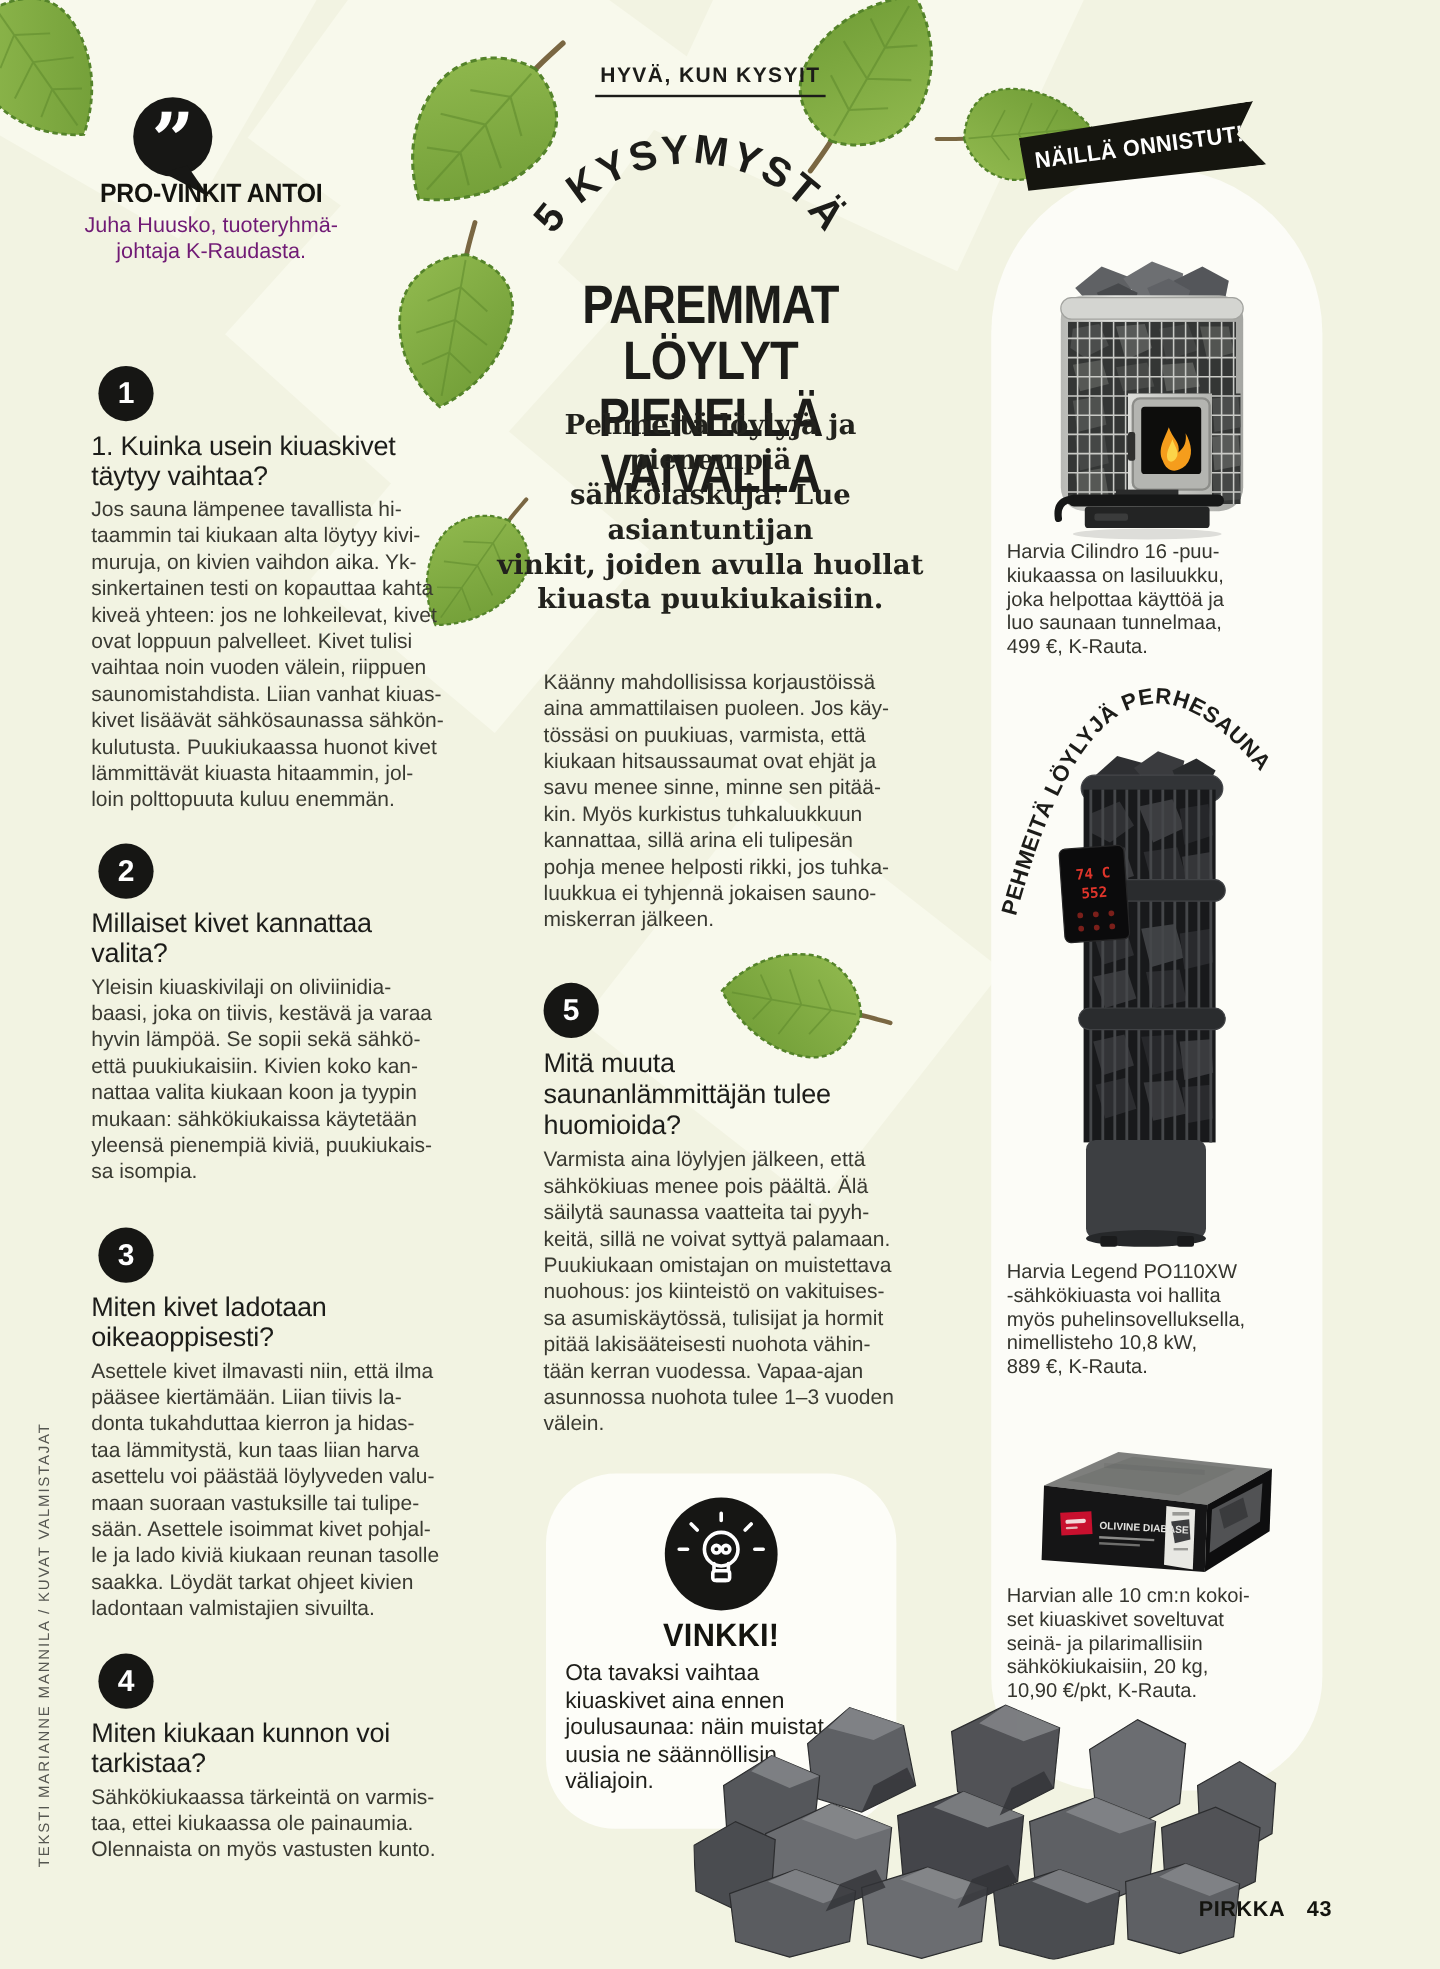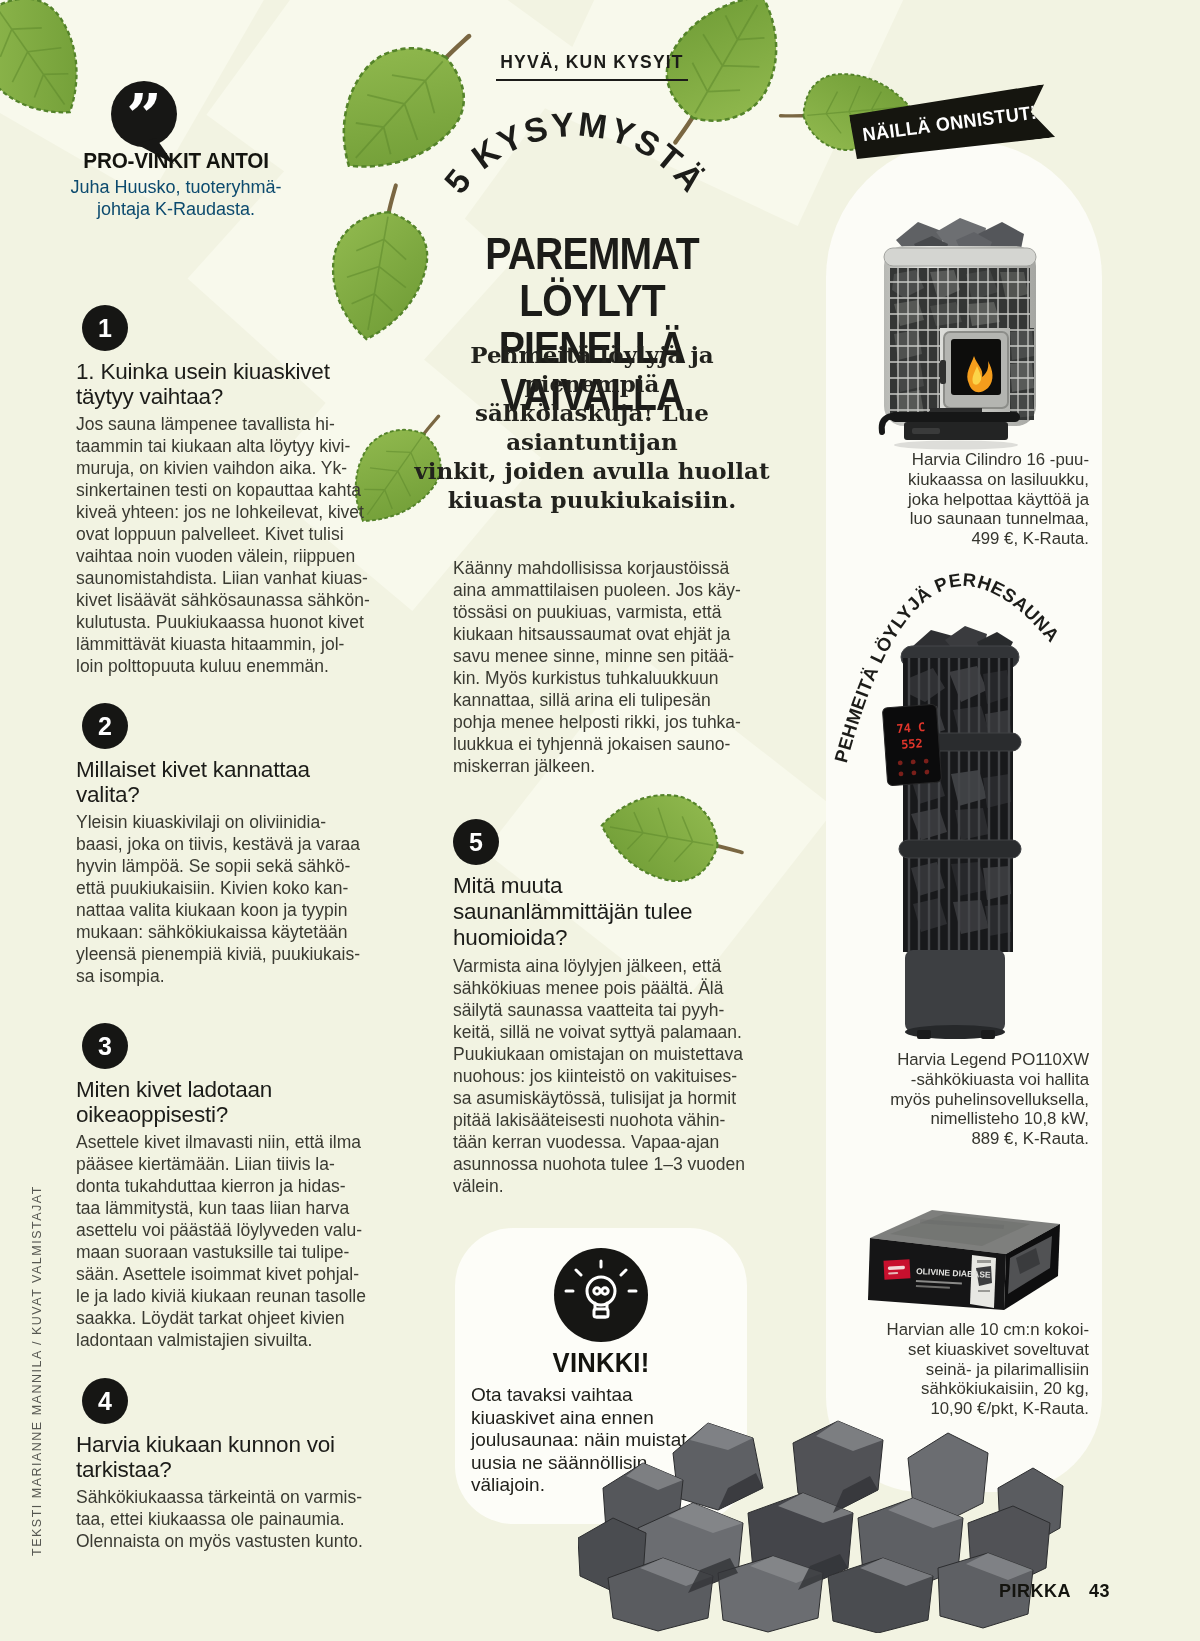--- a/index.html
+++ b/index.html
@@ -17,21 +17,21 @@
   .kicker-top span{display:inline-block;font-weight:bold;font-size:17.5px;letter-spacing:1.2px;
         color:#1c1c19;border-bottom:2.5px solid #1c1c19;padding:0 4px 6px 4px;}
 
   
   .credit{left:30px;top:1556px;transform:rotate(-90deg);transform-origin:0 0;
         white-space:nowrap;font-size:12.5px;letter-spacing:1.5px;color:#565751;z-index:4;}
 
   
   .expert-label{left:66px;top:148px;width:220px;text-align:center;font-weight:bold;
         font-size:22px;color:#14140f;transform:scaleX(.94);transform-origin:50% 0;z-index:4;letter-spacing:-.2px;}
-  .expert-desc{left:56px;top:177px;width:240px;text-align:center;font-size:18px;line-height:21.5px;color:#0c4a6e;z-index:4;}
+  .expert-desc{left:56px;top:177px;width:240px;text-align:center;font-size:18px;line-height:21.5px;color:#701a75;z-index:4;}
 
   
   .badge{width:46px;height:46px;border-radius:50%;background:#161614;color:#fff;
         display:flex;align-items:center;justify-content:center;font-weight:bold;font-size:25px;z-index:4;}
 
   .qhead{font-weight:normal;font-size:22.5px;line-height:25px;color:#1c1c19;letter-spacing:-.2px;margin:0;}
   .qbody{font-size:17.5px;line-height:22px;margin:0;}
 
   .qblock{width:300px;z-index:4;}
   .qblock .badge{margin-bottom:8px;}
@@ -53,21 +53,21 @@
         font-size:19px;line-height:22.5px;color:#1f1f1a;z-index:4;}
 
   
   .showcard{left:826px;top:140px;width:276px;height:1352px;background:#fcfcf7;
         border-radius:138px 138px 95px 95px;z-index:1;}
   .ribbon{left:851px;top:96px;width:210px;height:54px;background:#15150f;z-index:4;
         transform:rotate(-7.5deg);display:flex;align-items:center;justify-content:center;
         clip-path:polygon(0% 10%,94% 0%,86% 48%,96% 100%,1% 92%);}
   .ribbon span{color:#fff;font-weight:bold;font-size:19px;letter-spacing:.4px;
         transform:scaleX(.95);padding-right:14px;}
-  .caption{left:839px;width:250px;text-align:right;font-size:16.8px;line-height:19.8px;color:#35352e;z-index:4;}
+  .caption{left:839px;width:250px;text-align:left;font-size:16.8px;line-height:19.8px;color:#35352e;z-index:4;}
 
   .footer{left:980px;top:1581px;width:130px;display:flex;justify-content:flex-end;gap:18px;
         font-weight:bold;font-size:18px;letter-spacing:.5px;color:#14140f;z-index:5;}
 </style>
 </head>
 <body>
 
 <div class="page">
 
   <svg class="abs z1" width="1200" height="1641" style="left:0;top:0;pointer-events:none;">
@@ -163,21 +163,21 @@
 asettelu voi päästää löylyveden valu-
 maan suoraan vastuksille tai tulipe-
 sään. Asettele isoimmat kivet pohjal-
 le ja lado kiviä kiukaan reunan tasolle
 saakka. Löydät tarkat ohjeet kivien
 ladontaan valmistajien sivuilta.</p>
   </div>
 
   <div class="abs qblock" style="left:76px;top:1378px;">
     <div class="badge" style="margin-left:6px;">4</div>
-    <h3 class="qhead pre">Harvia kiukaan kunnon voi
+    <h3 class="qhead pre">Miten kiukaan kunnon voi
 tarkistaa?</h3>
     <p class="qbody pre">Sähkökiukaassa tärkeintä on varmis-
 taa, ettei kiukaassa ole painaumia.
 Olennaista on myös vastusten kunto.</p>
   </div>
 
   <svg class="abs z4" width="290" height="150" style="left:437px;top:66px;">
     <defs>
         <path id="arc1" d="M 18,140 A 138 138 0 0 1 258,140" fill="none"></path>
       </defs>

